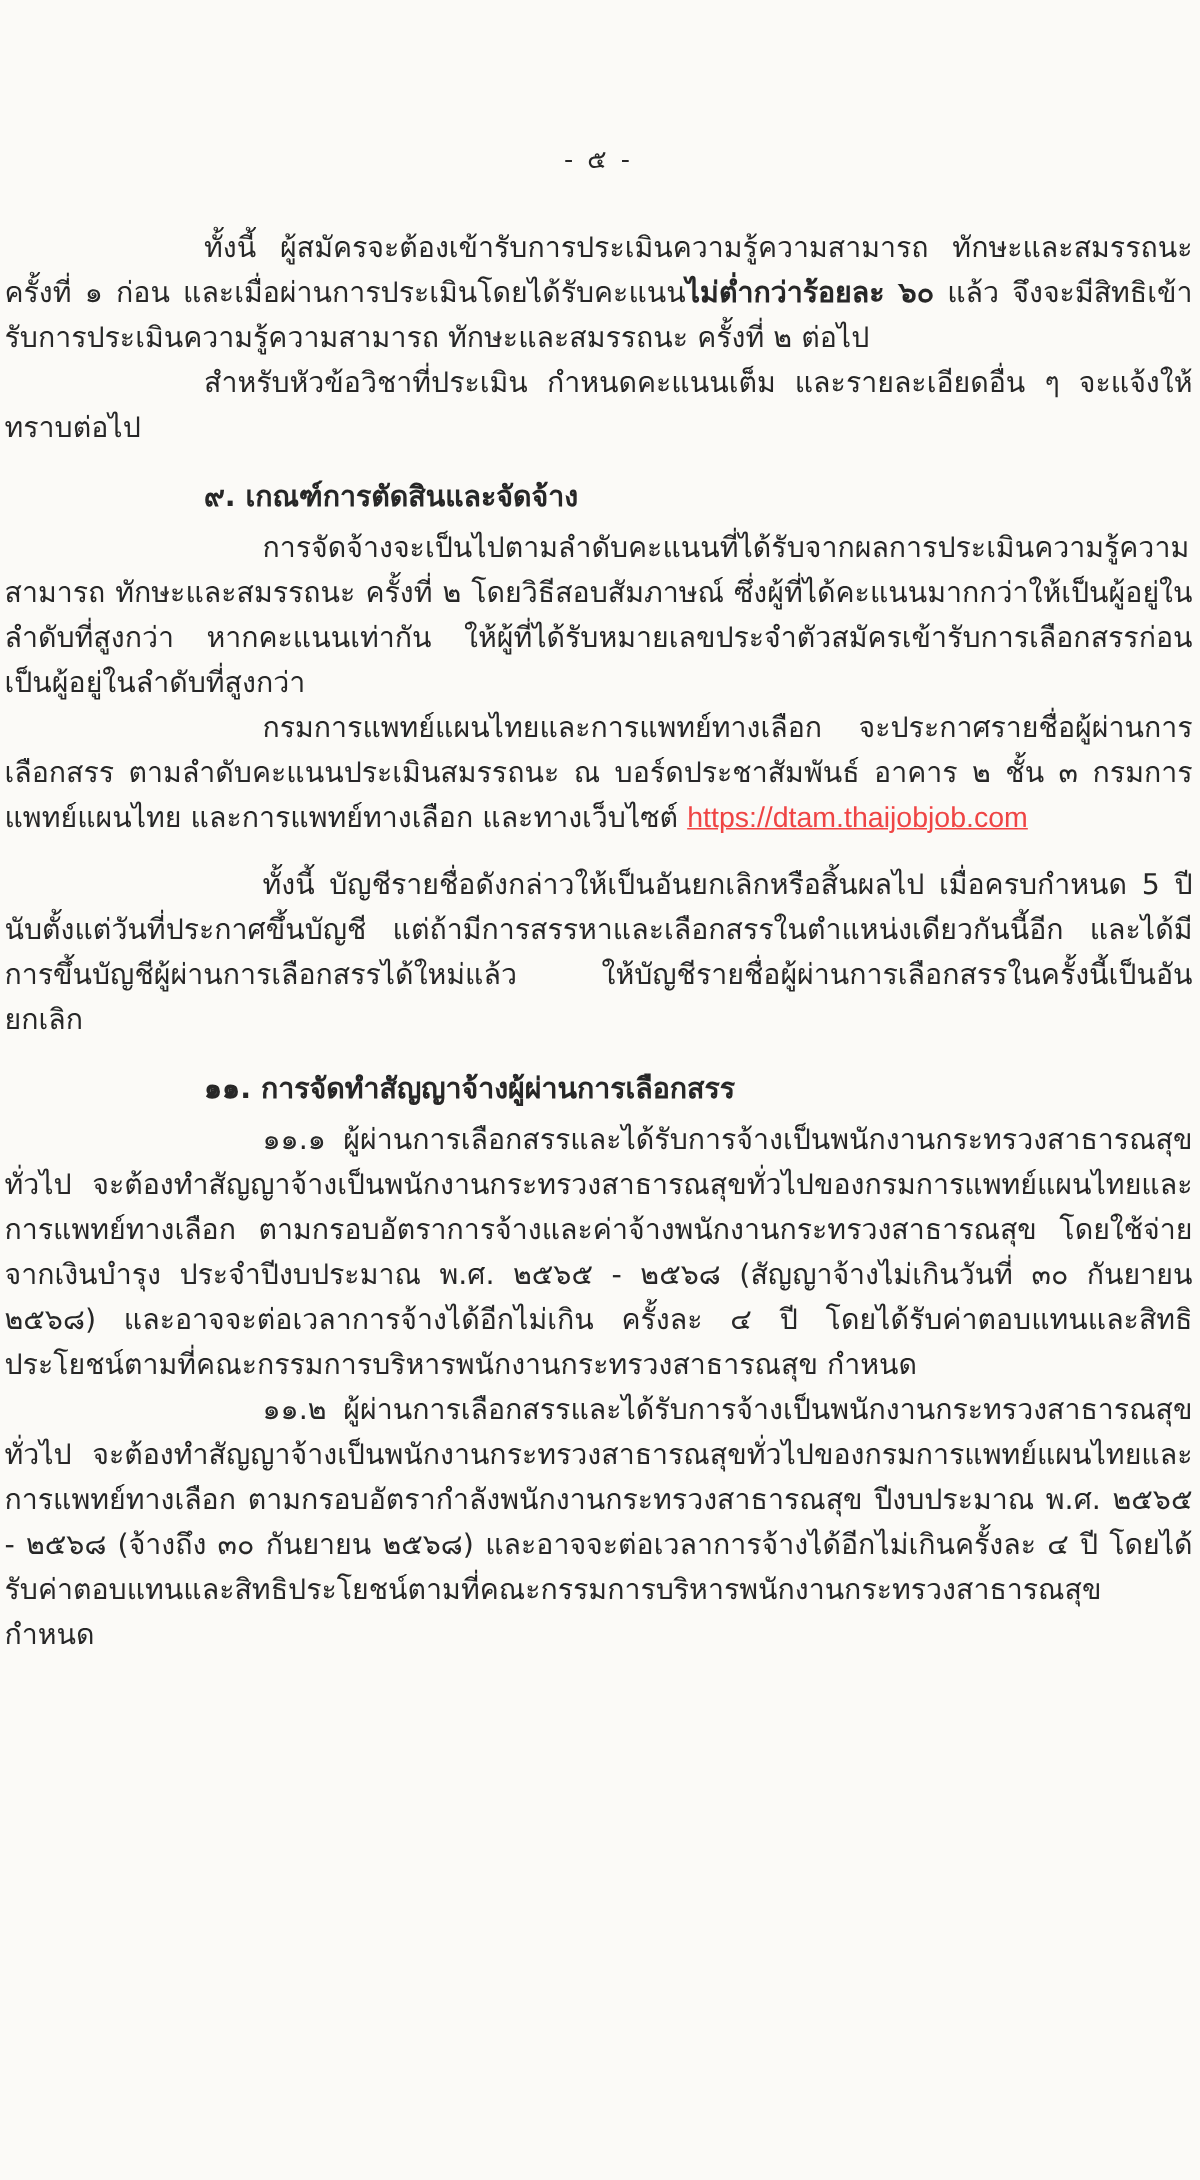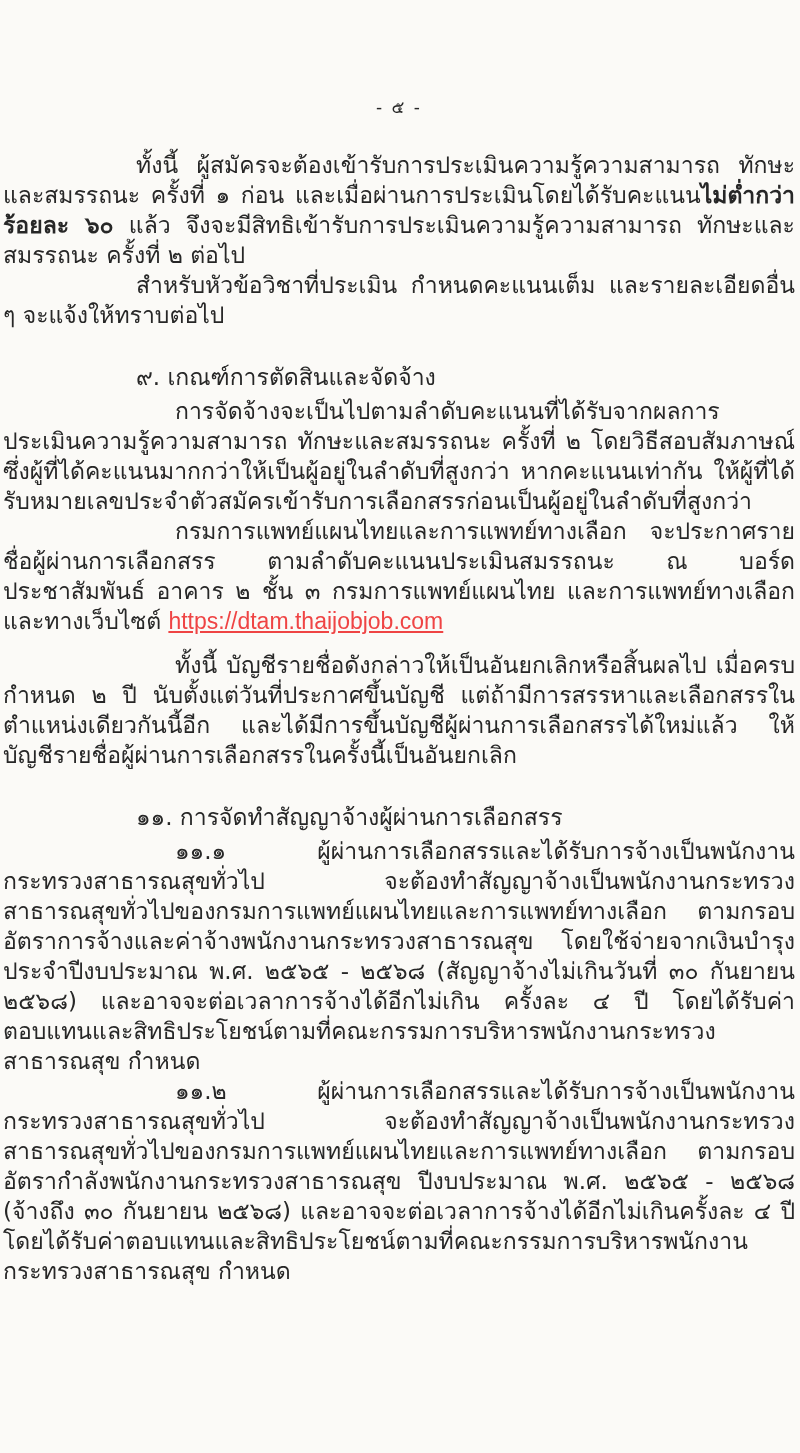--- a/index.html
+++ b/index.html
@@ -19,31 +19,31 @@
   }
   .pageno {
     text-align: center;
     font-size: 17px;
     line-height: 22px;
     margin-bottom: 32px;
     letter-spacing: 2px;
   }
   .para {
     margin: 0;
-    font-size: 23px;
+    font-size: 19px;
     line-height: 30px;
     text-align: justify;
   }
   .ind-a { text-indent: 133px; }  
   .ind-b { text-indent: 160px; }  
   .ind-c { text-indent: 184px; }  
   .ind-d { text-indent: 172px; }  
   .heading {
-    font-weight: 400;
-    margin-top: 32px;
+    font-weight: 700;
+    margin-top: 16px;
     margin-bottom: 4px;
   }
   .bold { font-weight: 700; }
   .gap-top { margin-top: 14px; }
   .link {
     color: #ef4444;
     text-decoration: underline;
     font-family: "Liberation Sans", sans-serif;
     cursor: pointer;
   }
@@ -63,21 +63,21 @@
 
 
 
 
 
   <p class="para ind-d">การจัดจ้างจะเป็นไปตามลำดับคะแนนที่ได้รับจากผลการประเมินความรู้ความสามารถ ทักษะและสมรรถนะ ครั้งที่ ๒ โดยวิธีสอบสัมภาษณ์ ซึ่งผู้ที่ได้คะแนนมากกว่าให้เป็นผู้อยู่ในลำดับที่สูงกว่า หากคะแนนเท่ากัน ให้ผู้ที่ได้รับหมายเลขประจำตัวสมัครเข้ารับการเลือกสรรก่อนเป็นผู้อยู่ในลำดับที่สูงกว่า</p>
 
 
   <p class="para ind-d"><span>กรมการแพทย์แผนไทยและการแพทย์ทางเลือก จะประกาศรายชื่อผู้ผ่านการเลือกสรร ตามลำดับคะแนนประเมินสมรรถนะ ณ บอร์ดประชาสัมพันธ์ อาคาร ๒ ชั้น ๓ กรมการแพทย์แผนไทย และการแพทย์ทางเลือก และทางเว็บไซต์ </span><span class="link">https://dtam.thaijobjob.com</span></p>
 
-  <p class="para ind-d gap-top">ทั้งนี้ บัญชีรายชื่อดังกล่าวให้เป็นอันยกเลิกหรือสิ้นผลไป เมื่อครบกำหนด ๒ ปี นับตั้งแต่วันที่ประกาศขึ้นบัญชี แต่ถ้ามีการสรรหาและเลือกสรรในตำแหน่งเดียวกันนี้อีก และได้มีการขึ้นบัญชีผู้ผ่านการเลือกสรรได้ใหม่แล้ว ให้บัญชีรายชื่อผู้ผ่านการเลือกสรรในครั้งนี้เป็นอันยกเลิก</p>
+  <p class="para ind-d gap-top">ทั้งนี้ บัญชีรายชื่อดังกล่าวให้เป็นอันยกเลิกหรือสิ้นผลไป เมื่อครบกำหนด 5 ปี นับตั้งแต่วันที่ประกาศขึ้นบัญชี แต่ถ้ามีการสรรหาและเลือกสรรในตำแหน่งเดียวกันนี้อีก และได้มีการขึ้นบัญชีผู้ผ่านการเลือกสรรได้ใหม่แล้ว ให้บัญชีรายชื่อผู้ผ่านการเลือกสรรในครั้งนี้เป็นอันยกเลิก</p>
 
   <p class="para ind-a heading">๑๑. การจัดทำสัญญาจ้างผู้ผ่านการเลือกสรร</p>
 
   <p class="para ind-d">๑๑.๑ ผู้ผ่านการเลือกสรรและได้รับการจ้างเป็นพนักงานกระทรวงสาธารณสุขทั่วไป จะต้องทำสัญญาจ้างเป็นพนักงานกระทรวงสาธารณสุขทั่วไปของกรมการแพทย์แผนไทยและการแพทย์ทางเลือก ตามกรอบอัตราการจ้างและค่าจ้างพนักงานกระทรวงสาธารณสุข โดยใช้จ่ายจากเงินบำรุง ประจำปีงบประมาณ พ.ศ. ๒๕๖๕ - ๒๕๖๘ (สัญญาจ้างไม่เกินวันที่ ๓๐ กันยายน ๒๕๖๘) และอาจจะต่อเวลาการจ้างได้อีกไม่เกิน ครั้งละ ๔ ปี โดยได้รับค่าตอบแทนและสิทธิประโยชน์ตามที่คณะกรรมการบริหารพนักงานกระทรวงสาธารณสุข กำหนด</p>
 
   <p class="para ind-d">๑๑.๒ ผู้ผ่านการเลือกสรรและได้รับการจ้างเป็นพนักงานกระทรวงสาธารณสุขทั่วไป จะต้องทำสัญญาจ้างเป็นพนักงานกระทรวงสาธารณสุขทั่วไปของกรมการแพทย์แผนไทยและการแพทย์ทางเลือก ตามกรอบอัตรากำลังพนักงานกระทรวงสาธารณสุข ปีงบประมาณ พ.ศ. ๒๕๖๕ - ๒๕๖๘ (จ้างถึง ๓๐ กันยายน ๒๕๖๘) และอาจจะต่อเวลาการจ้างได้อีกไม่เกินครั้งละ ๔ ปี โดยได้รับค่าตอบแทนและสิทธิประโยชน์ตามที่คณะกรรมการบริหารพนักงานกระทรวงสาธารณสุข กำหนด</p>
 
 </div>
 
 </body></html>

